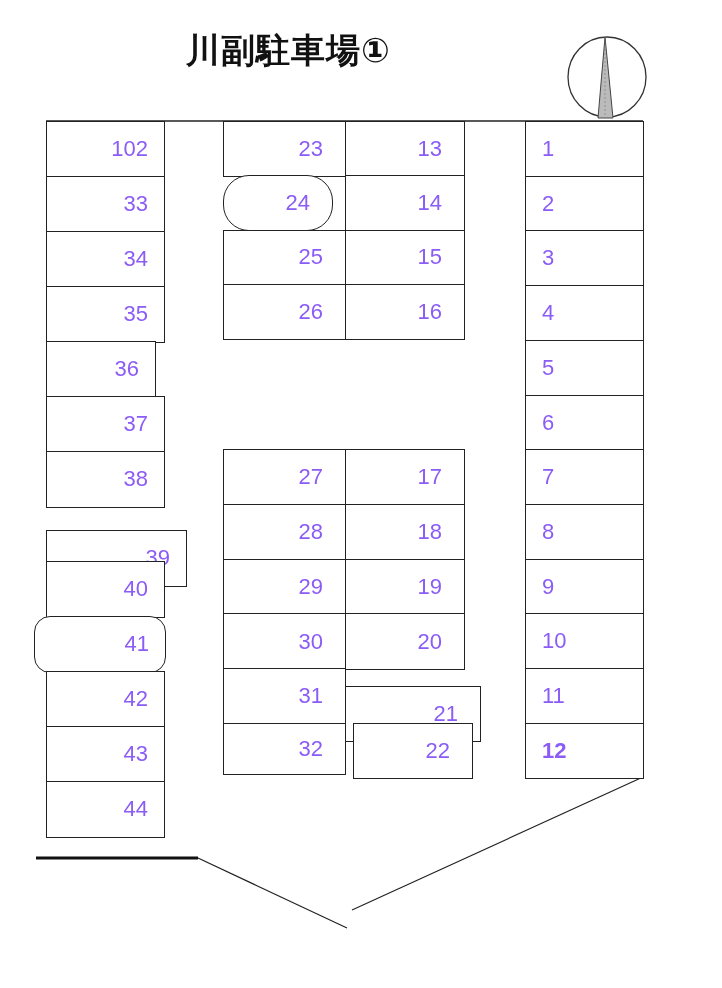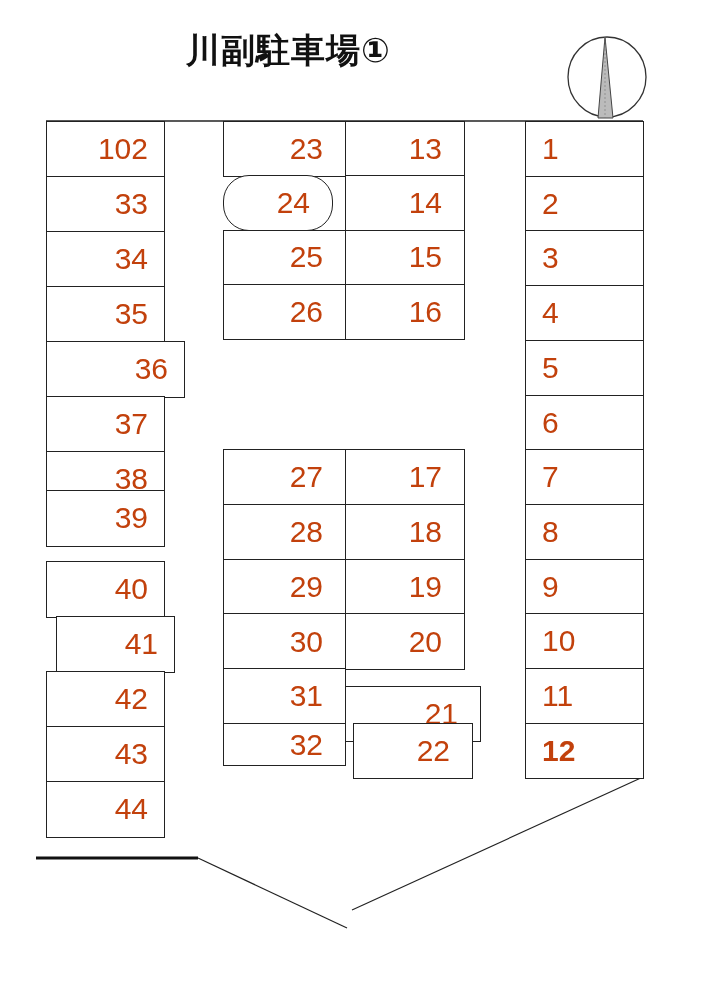--- a/index.html
+++ b/index.html
@@ -2,21 +2,21 @@
 <html><head>
 <meta charset="utf-8">
 <style>
   html, body { margin:0; padding:0; background:#ffffff; }
   body { width:722px; height:988px; position:relative; overflow:hidden;
          font-family:"Liberation Sans", "DejaVu Sans", sans-serif; color:#111; }
   .title { position:absolute; left:186px; top:28px; font-size:34px; font-weight:bold;
            letter-spacing:1px; font-family:"DejaVu Sans", sans-serif; color:#111; white-space:nowrap; }
   .stall { position:absolute; box-sizing:border-box; border:1.5px solid #222; background:#fff; }
   .stall span { position:absolute; top:50%; transform:translateY(-50%);
-                font-size:30px; font-family:"Liberation Sans", sans-serif; color:#c2410c;
+                font-size:22px; font-family:"Liberation Sans", sans-serif; color:#8b5cf6;
                 transform-origin:left center; }
   .col-left span { right:16px; }
   .col-ctr-l span { right:22px; }
   .col-ctr-r span { right:22px; }
   .col-right span { left:16px; }
   svg.overlay { position:absolute; left:0; top:0; }
 </style>
 </head>
 <body>
 
@@ -43,36 +43,36 @@
     </div>
     <div class="stall" style="left: 46px; top: 176px; width: 119px; height: 56.5px;">
       <span>33</span>
     </div>
     <div class="stall" style="left: 46px; top: 231px; width: 119px; height: 56.5px;">
       <span>34</span>
     </div>
     <div class="stall" style="left: 46px; top: 286px; width: 119px; height: 56.5px;">
       <span>35</span>
     </div>
-    <div class="stall" style="left: 46px; top: 341px; width: 139px; height: 56.5px;">
+    <div class="stall" style="left: 46px; top: 341px; width: 110px; height: 56.5px;">
       <span>36</span>
     </div>
     <div class="stall" style="left: 46px; top: 396px; width: 119px; height: 56.5px;">
       <span>37</span>
     </div>
     <div class="stall" style="left: 46px; top: 451px; width: 119px; height: 56.5px;">
       <span>38</span>
     </div>
-    <div class="stall" style="left: 46px; top: 490px; width: 119px; height: 56.5px;">
+    <div class="stall" style="left: 46px; top: 530px; width: 141px; height: 56.5px;">
       <span>39</span>
     </div>
     <div class="stall" style="left: 46px; top: 561px; width: 119px; height: 56.5px;">
       <span>40</span>
     </div>
-    <div class="stall" style="left: 56px; top: 616px; width: 119px; height: 56.5px;">
+    <div class="stall" style="left: 34px; top: 616px; width: 132px; height: 56.5px; border-radius: 16px;">
       <span>41</span>
     </div>
     <div class="stall" style="left: 46px; top: 671px; width: 119px; height: 56.5px;">
       <span>42</span>
     </div>
     <div class="stall" style="left: 46px; top: 726px; width: 119px; height: 56.5px;">
       <span>43</span>
     </div>
     <div class="stall" style="left: 46px; top: 781px; width: 119px; height: 56.5px;">
       <span>44</span>
@@ -115,21 +115,21 @@
     </div>
     <div class="stall" style="left: 223px; top: 558.6px; width: 123px; height: 56.3px;">
       <span>29</span>
     </div>
     <div class="stall" style="left: 223px; top: 613.4px; width: 123px; height: 56.3px;">
       <span>30</span>
     </div>
     <div class="stall" style="left: 223px; top: 668.2px; width: 123px; height: 56.3px;">
       <span>31</span>
     </div>
-    <div class="stall" style="left: 223px; top: 723px; width: 123px; height: 43px;">
+    <div class="stall" style="left: 223px; top: 723px; width: 123px; height: 52px;">
       <span>32</span>
     </div>
   </div>
 <div id="col-cbr" class="col-ctr-r">
     <div class="stall" style="left: 345px; top: 449px; width: 120px; height: 56.3px;">
       <span>17</span>
     </div>
     <div class="stall" style="left: 345px; top: 503.8px; width: 120px; height: 56.3px;">
       <span>18</span>
     </div>

